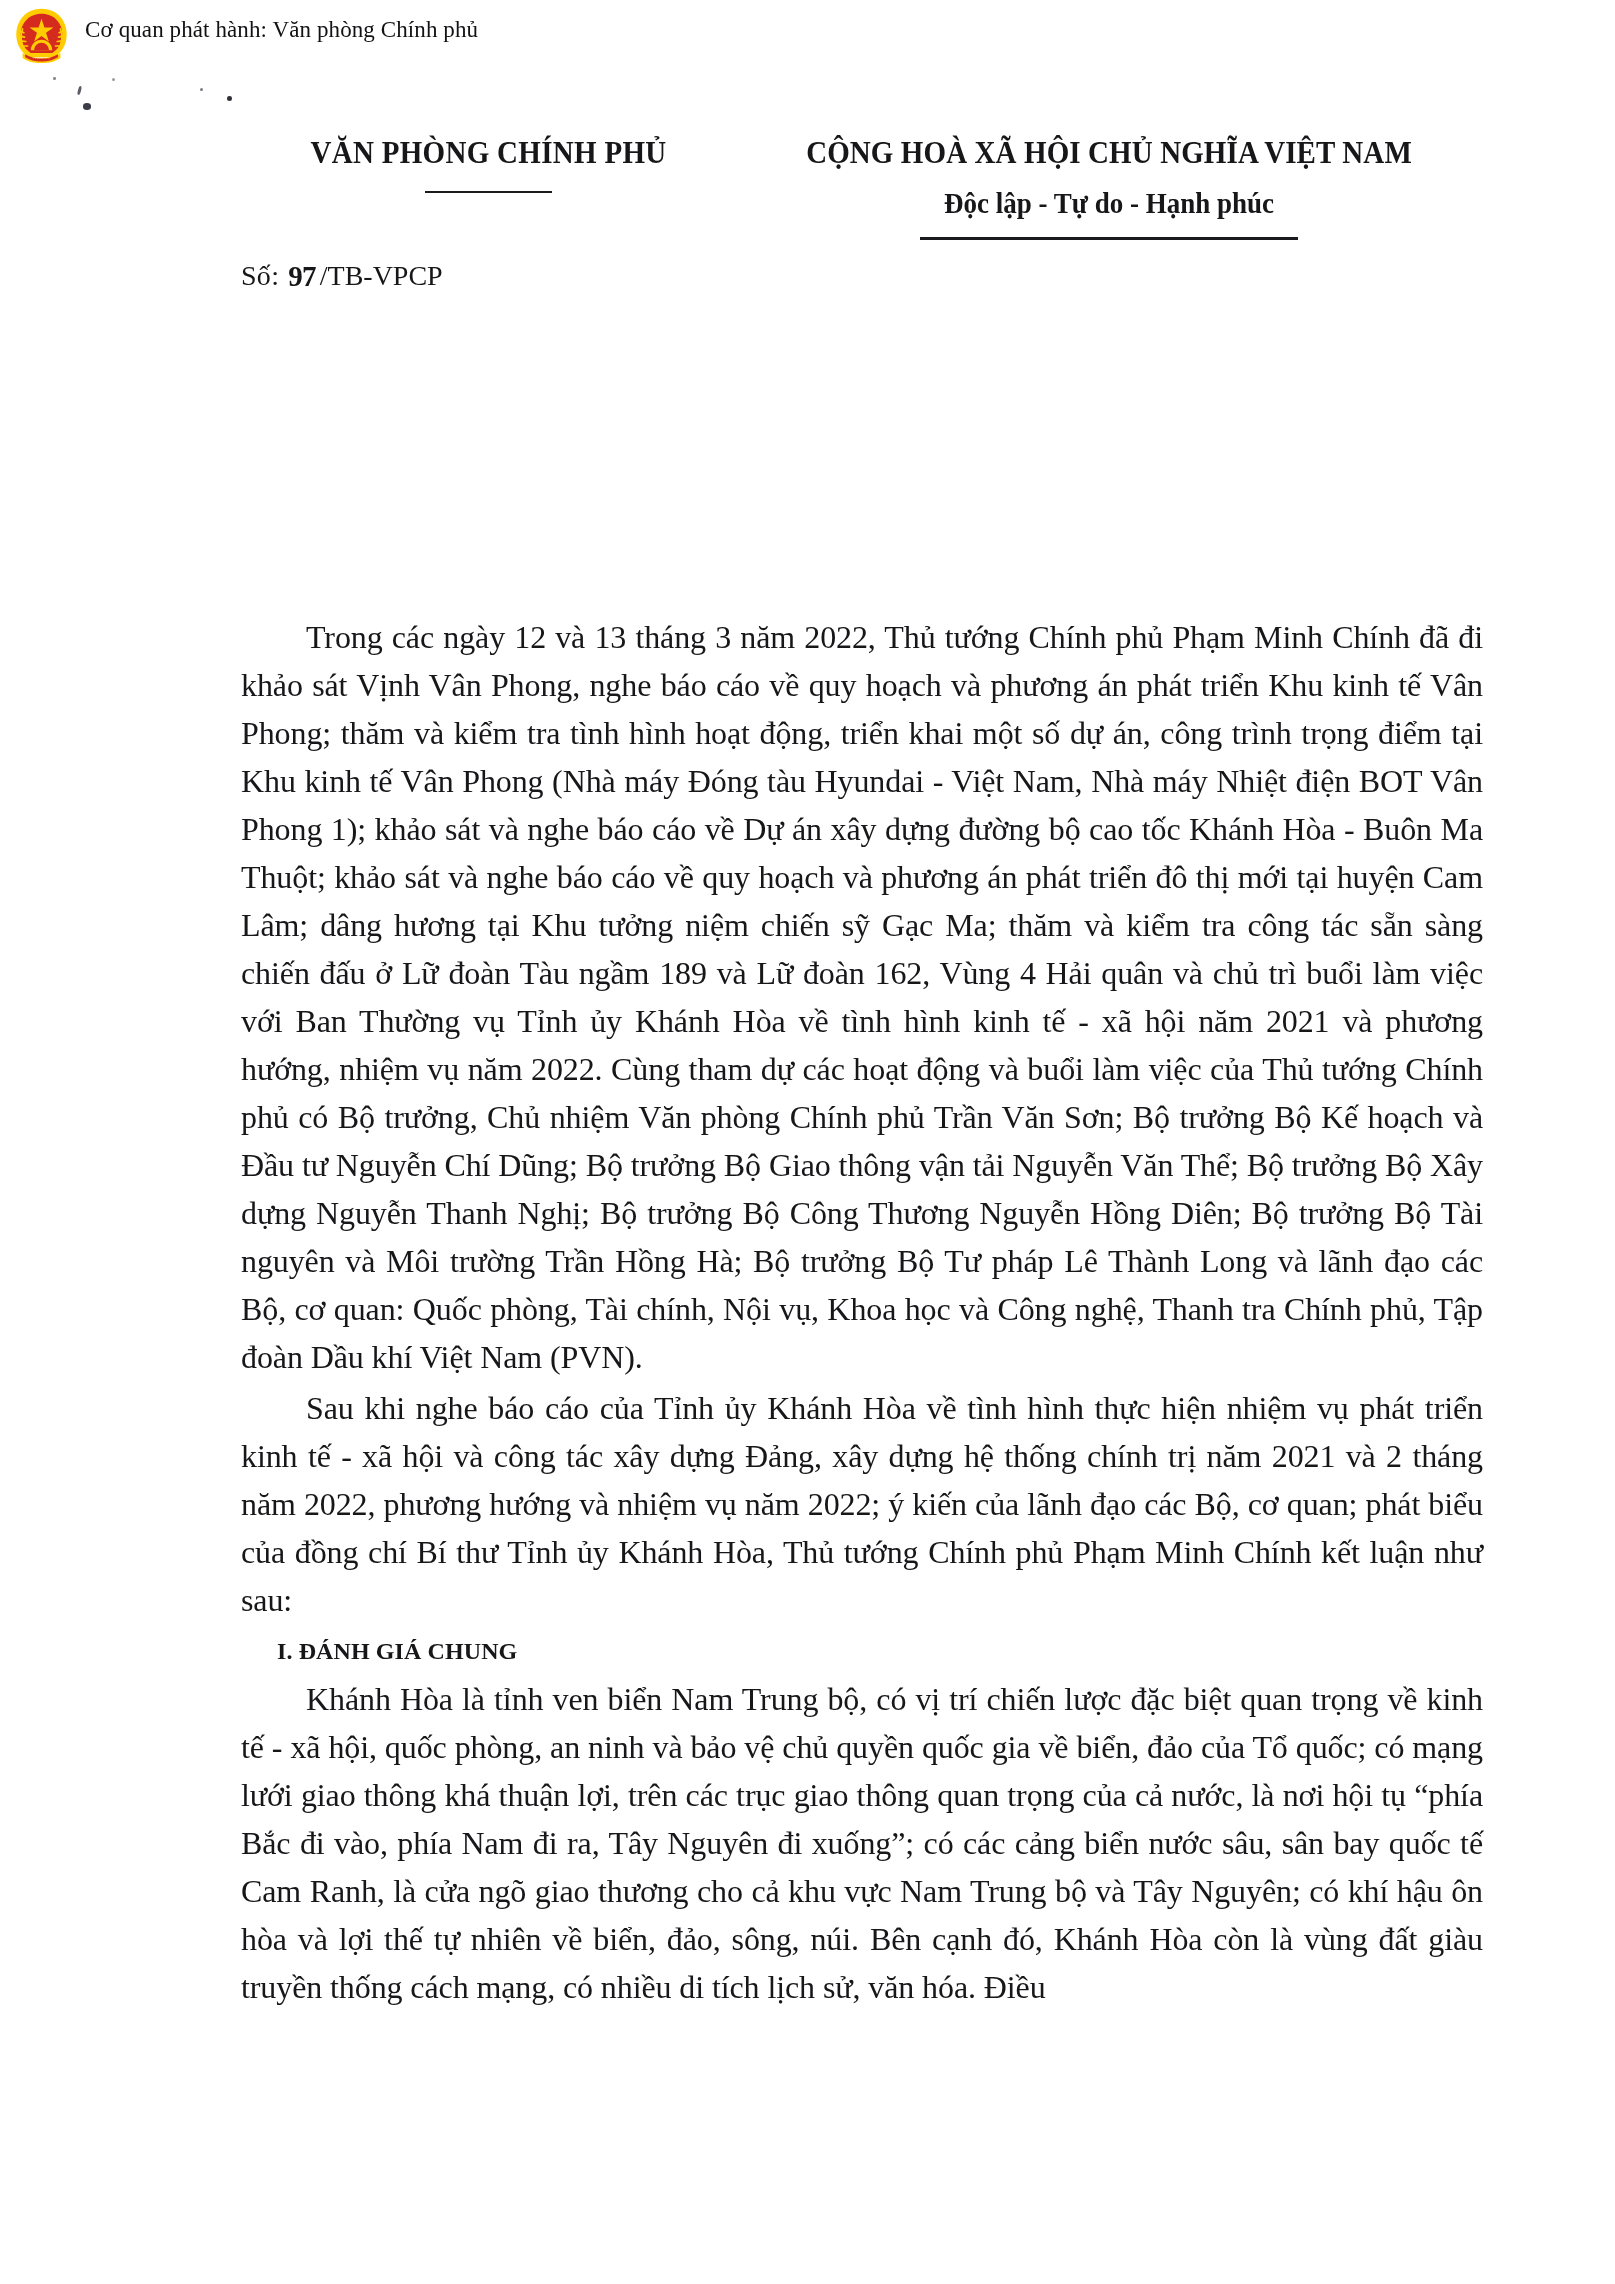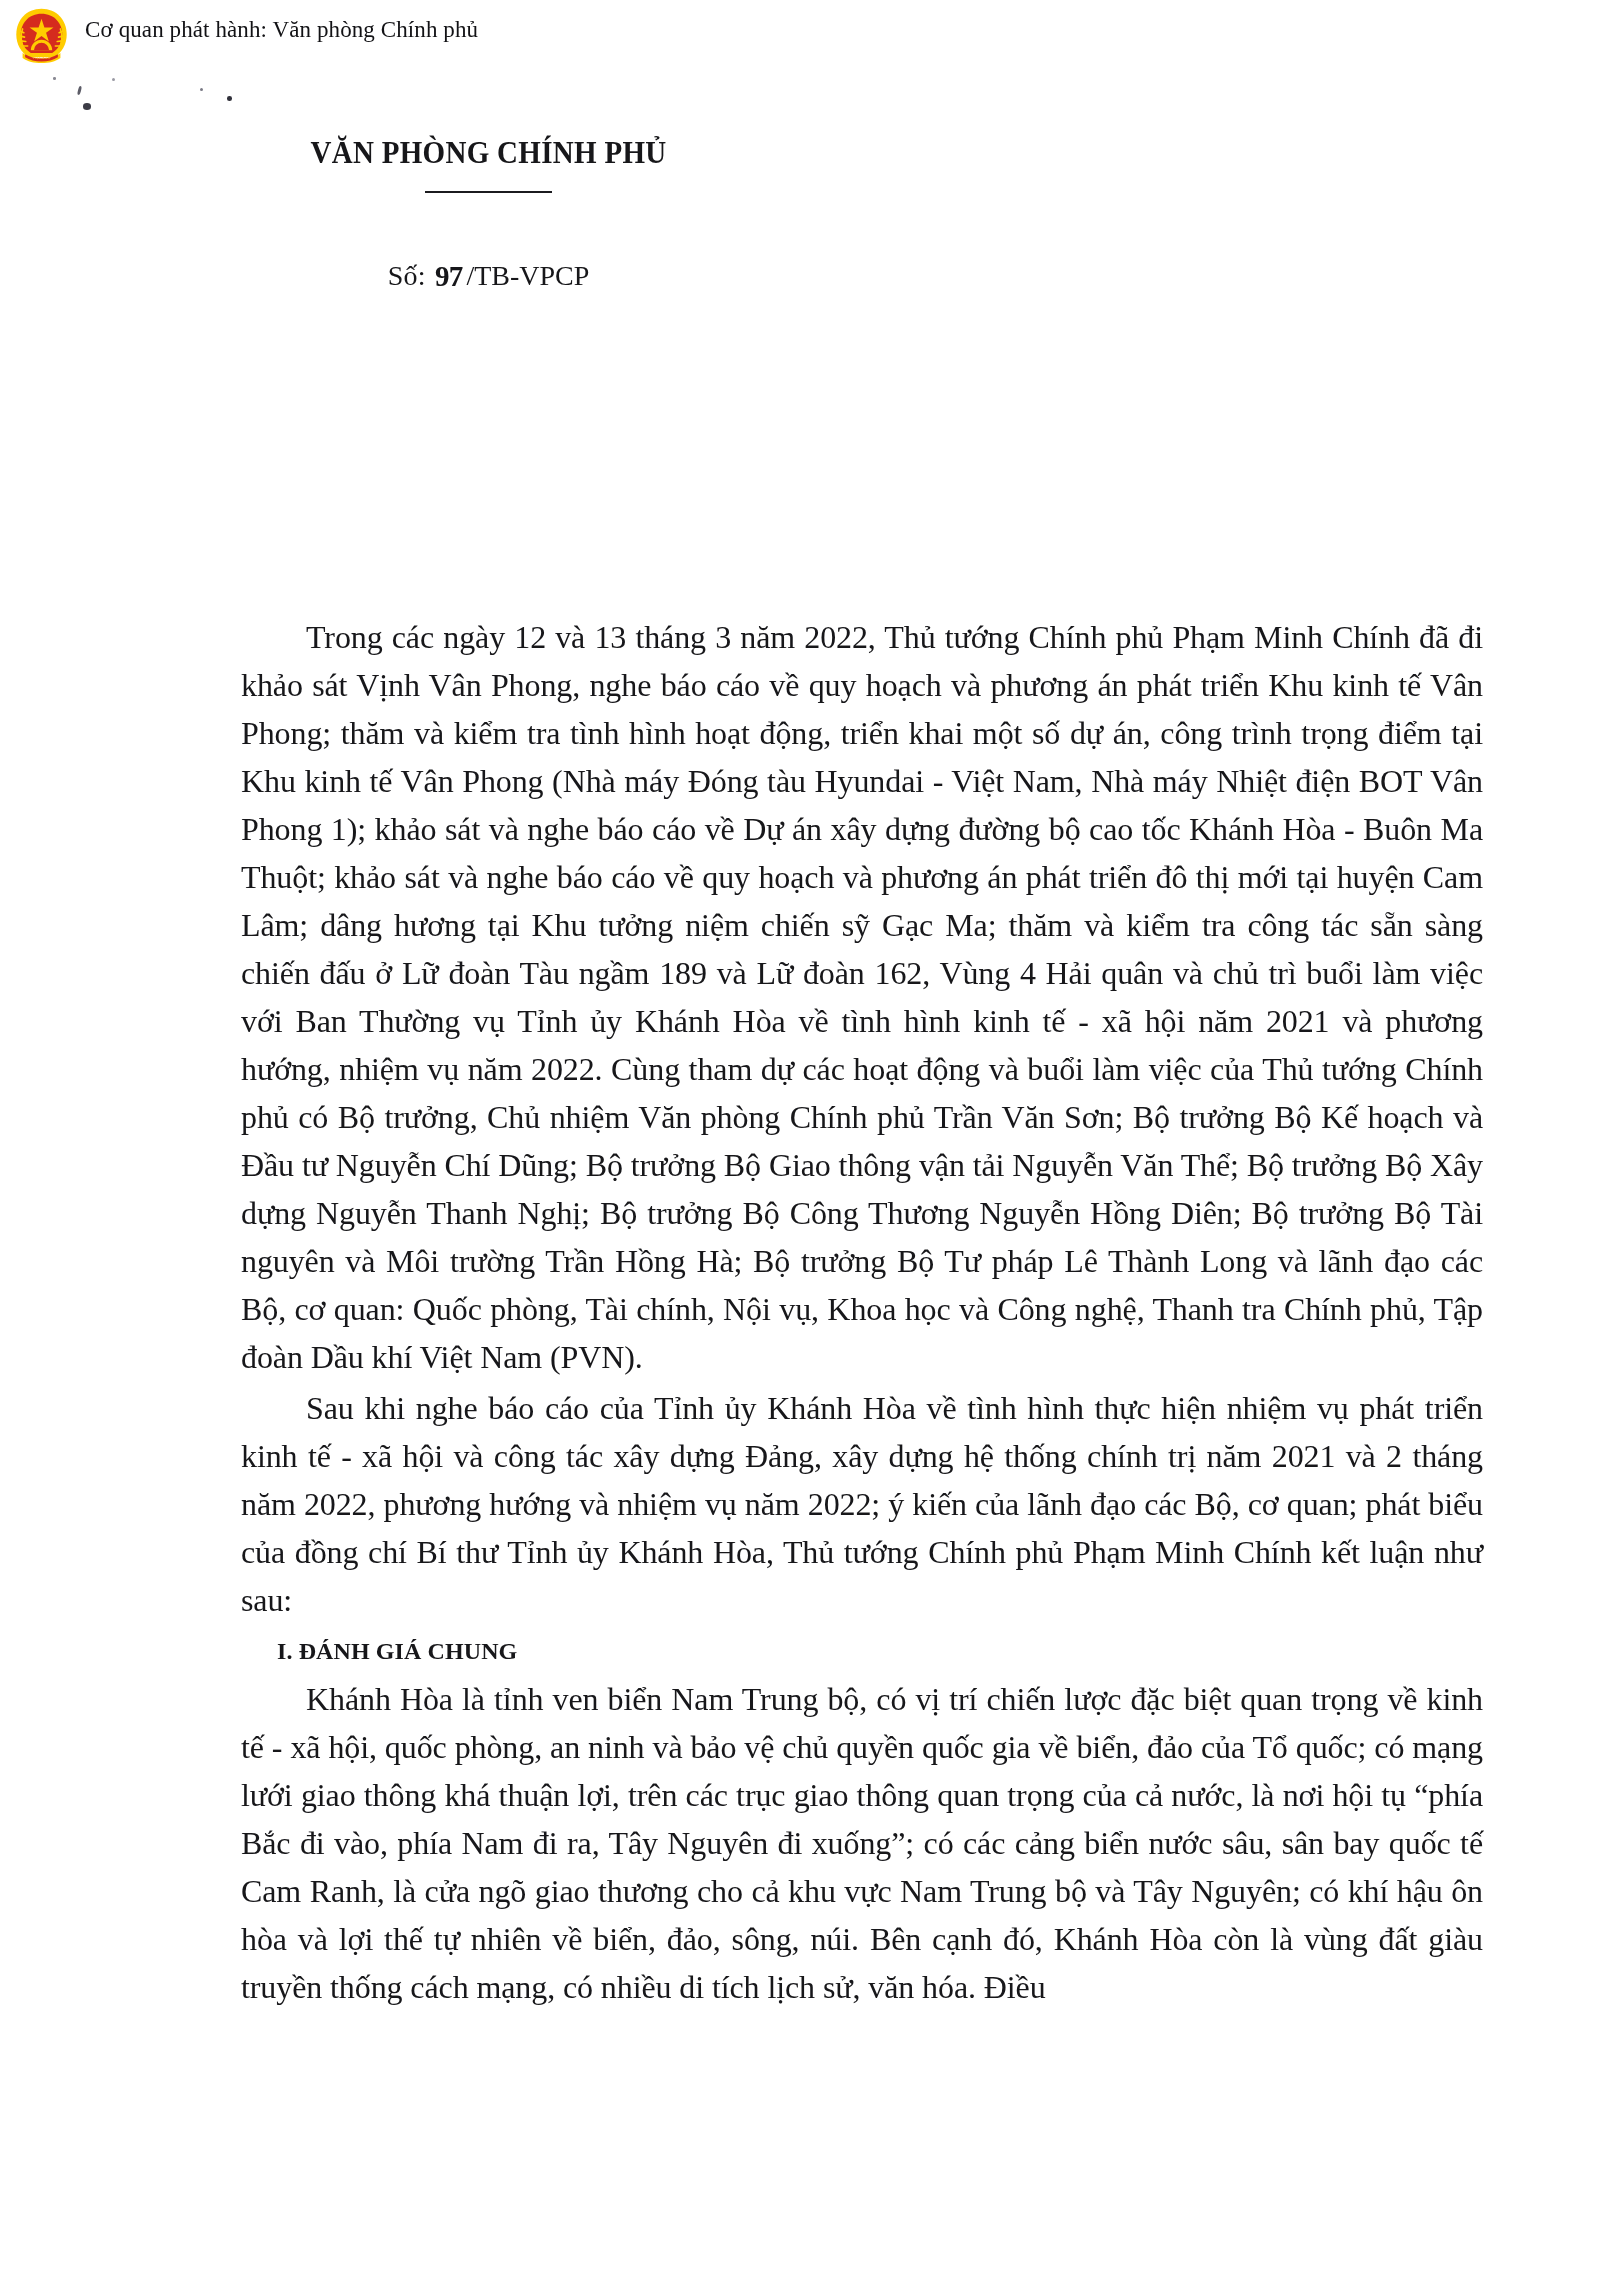--- a/index.html
+++ b/index.html
@@ -124,21 +124,20 @@
   .numline {
     position: absolute;
     left: 241px;
     top: 259px;
     width: 1242px;
     display: flex;
     align-items: baseline;
   }
   .so-block {
     width: 495px;
-    text-align: center;
     font-size: 28px;
     white-space: nowrap;
   }
   .so-label { letter-spacing: 0.3px; }
   .hand-num {
     font-family: "Liberation Serif", "DejaVu Serif", serif;
     font-weight: bold;
     font-size: 29px;
     padding: 0 3.9px 0 9px;
     letter-spacing: -0.7px;
@@ -261,20 +260,25 @@
 <div class="speck s5"></div>
 <div class="speck s6"></div>
 
 <div class="page">
 
   <div class="masthead">
     <div class="mast-left">
       <div class="org-name">VĂN PHÒNG CHÍNH PHỦ</div>
       <div class="rule-left"></div>
     </div>
+    <div class="mast-right">
+      <div class="nation-name">CỘNG HOÀ XÃ HỘI CHỦ NGHĨA VIỆT NAM</div>
+      <div class="motto">Độc lập - Tự do - Hạnh phúc</div>
+      <div class="rule-right"></div>
+    </div>
   </div>
 
   <div class="numline">
     <div class="so-block">
       <span class="so-label">Số:</span><span class="hand-num">97</span><span>/TB-VPCP</span>
     </div>
   </div>
 
 
   <div class="body-text">

